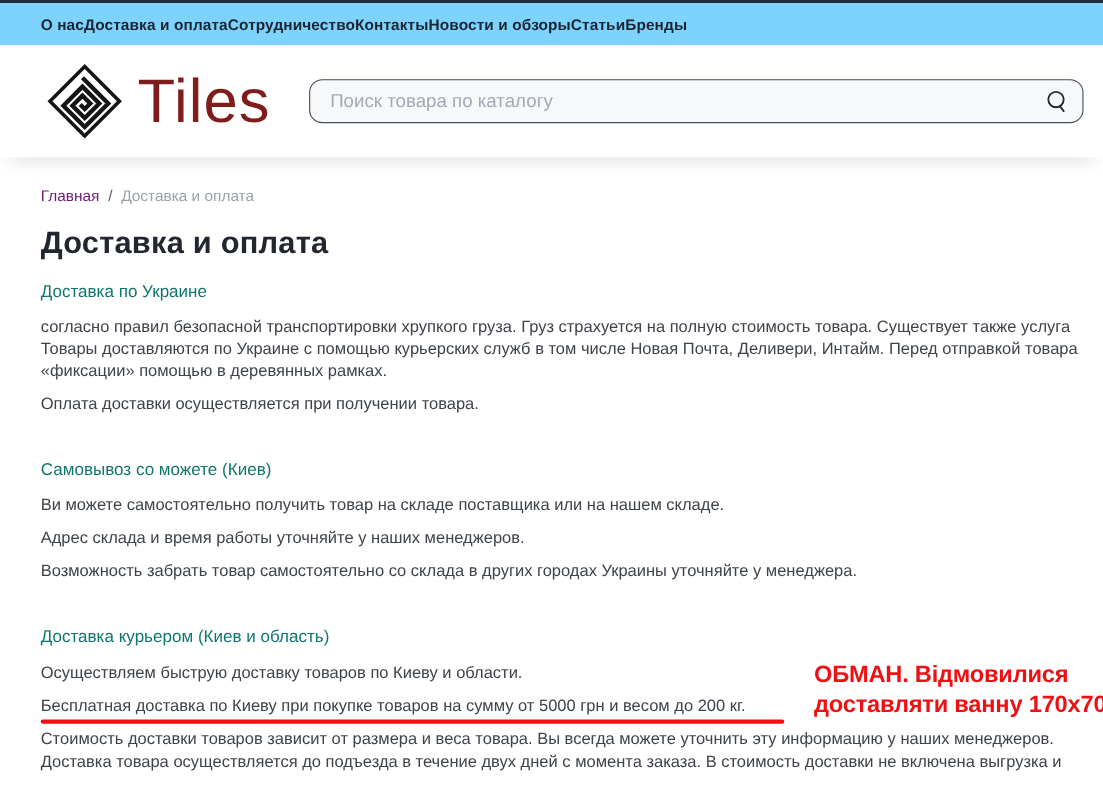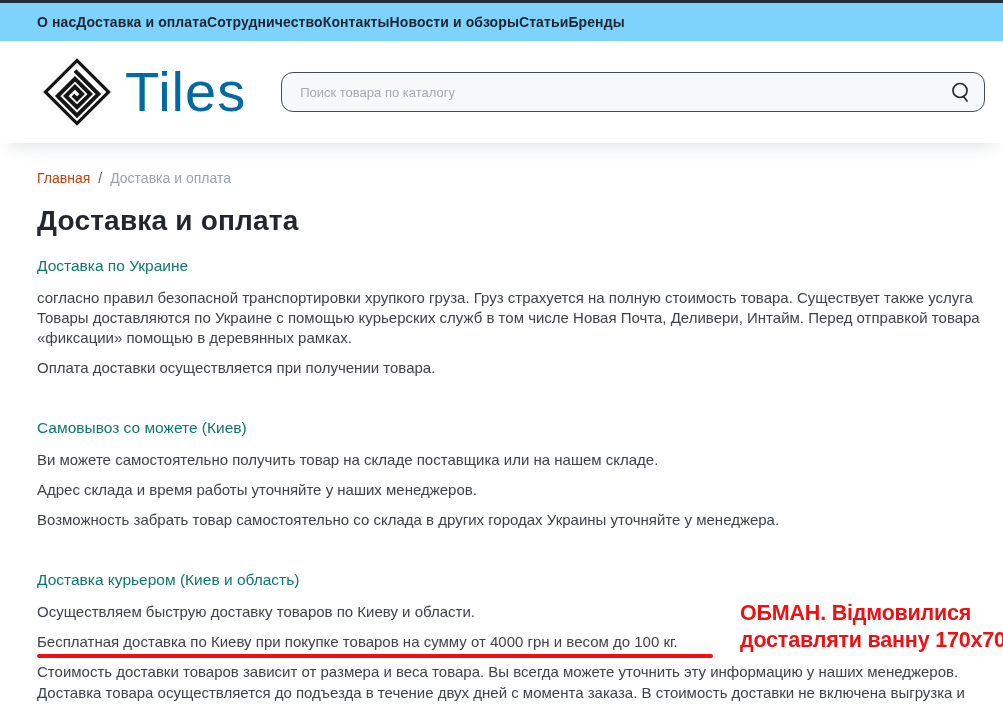--- a/index.html
+++ b/index.html
@@ -11,39 +11,39 @@
   .topnav { height:38px; background:#7dd3fc; display:flex; align-items:center;
             padding-left:37px; }
   .topnav a { font-size:14px; font-weight:700; color:#1b2433; text-decoration:none;
               cursor:pointer; white-space:nowrap; letter-spacing:.1px; }
 
   
   .header { height:102px; background:#fff; display:flex; align-items:center;
             padding:0 18px 0 37px; position:relative;
             box-shadow:0 12px 16px -9px rgba(30,40,60,.14); }
   .logo { display:flex; align-items:center; cursor:pointer; }
-  .logo-text { font-size:56px; font-weight:300; color:#0369a1; letter-spacing:1px;
+  .logo-text { font-size:56px; font-weight:300; color:#7f1d1d; letter-spacing:1px;
                margin-left:8px; line-height:1; }
   .catalog-btn { margin-left:26px; height:44px; padding:0 18px; border:none;
                  border-radius:10px; display:flex; align-items:center; gap:10px;
                  cursor:pointer; }
   .catalog-btn span { color:#fff; font-size:15px; font-weight:600;
                       font-family:"Liberation Sans", sans-serif; }
   .search-wrap { flex:1; margin-left:35px; position:relative; }
   .search-input { width:100%; height:40px; border:1px solid #444c58; border-radius:12px;
-                  background:#f7f8fa; padding:0 44px 0 18px; font-size:13px;
+                  background:#f7f8fa; padding:0 44px 0 18px; font-size:17px;
                   color:#333; font-family:"Liberation Sans", sans-serif; outline:none; }
   .search-input::placeholder { color:#a3a9b3; }
   .search-btn { position:absolute; right:12px; top:8px; width:24px; height:24px;
                 background:none; border:none; cursor:pointer; padding:0; }
 
   
   .content { padding:27px 0 0 37px; position:relative; }
   .breadcrumb { font-size:14px; line-height:17px; display:flex; gap:8px; }
-  .breadcrumb .home { color:#c2410c; cursor:pointer; text-decoration:none; }
+  .breadcrumb .home { color:#701a75; cursor:pointer; text-decoration:none; }
   .breadcrumb .sep { color:#565c66; }
   .breadcrumb .current { color:#9ba1aa; }
   h1.page-title { margin-top:16px; font-size:28px; line-height:36px; font-weight:600;
                   color:#22262e; letter-spacing:.2px; }
   .section-title { font-size:15.5px; line-height:20px; font-weight:400; color:#0f766e;
                    margin-top:40px; white-space:nowrap; }
   .section-title.first { margin-top:17px; }
   .para { margin-top:10px; }
   .para .line { font-size:15px; line-height:20px; color:#3e434a; white-space:nowrap; }
   .para.wide .line { line-height:21px; }
@@ -123,21 +123,21 @@
   </div>
   <div class="para">
     <div class="line">Возможность забрать товар самостоятельно со склада в других городах Украины уточняйте у менеджера.</div>
   </div>
 
   <div class="section-title">Доставка курьером (Киев и область)</div>
   <div class="para">
     <div class="line">Осуществляем быструю доставку товаров по Киеву и области.</div>
   </div>
   <div class="para">
-    <div class="line">Бесплатная доставка по Киеву при покупке товаров на сумму от 4000 грн и весом до 100 кг.</div>
+    <div class="line">Бесплатная доставка по Киеву при покупке товаров на сумму от 5000 грн и весом до 200 кг.</div>
   </div>
   <div class="red-underline" style="background:#ee1013;"></div>
   <div class="para wide after-line">
     <div class="line">Стоимость доставки товаров зависит от размера и веса товара. Вы всегда можете уточнить эту информацию у наших менеджеров.</div>
     <div class="line">Доставка товара осуществляется до подъезда в течение двух дней с момента заказа. В стоимость доставки не включена выгрузка и</div>
   </div>
 </main>
 
 <div class="red-note" style="color:#ee1013;">
   <div>ОБМАН. Відмовилися</div>

